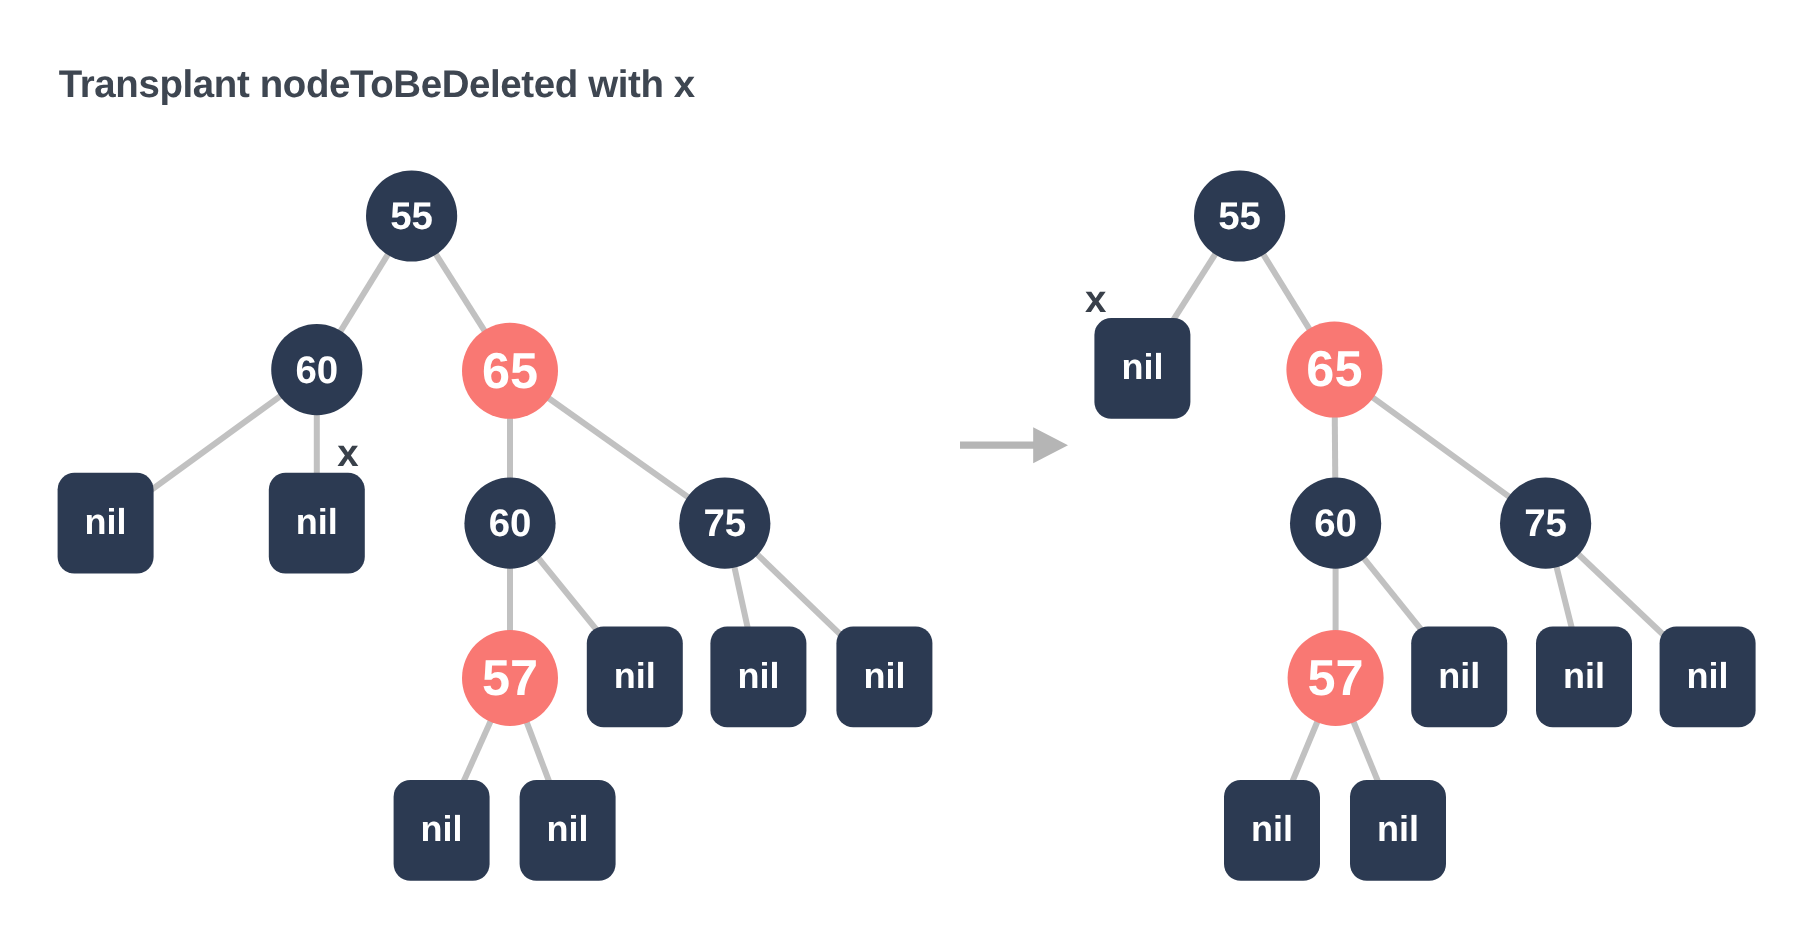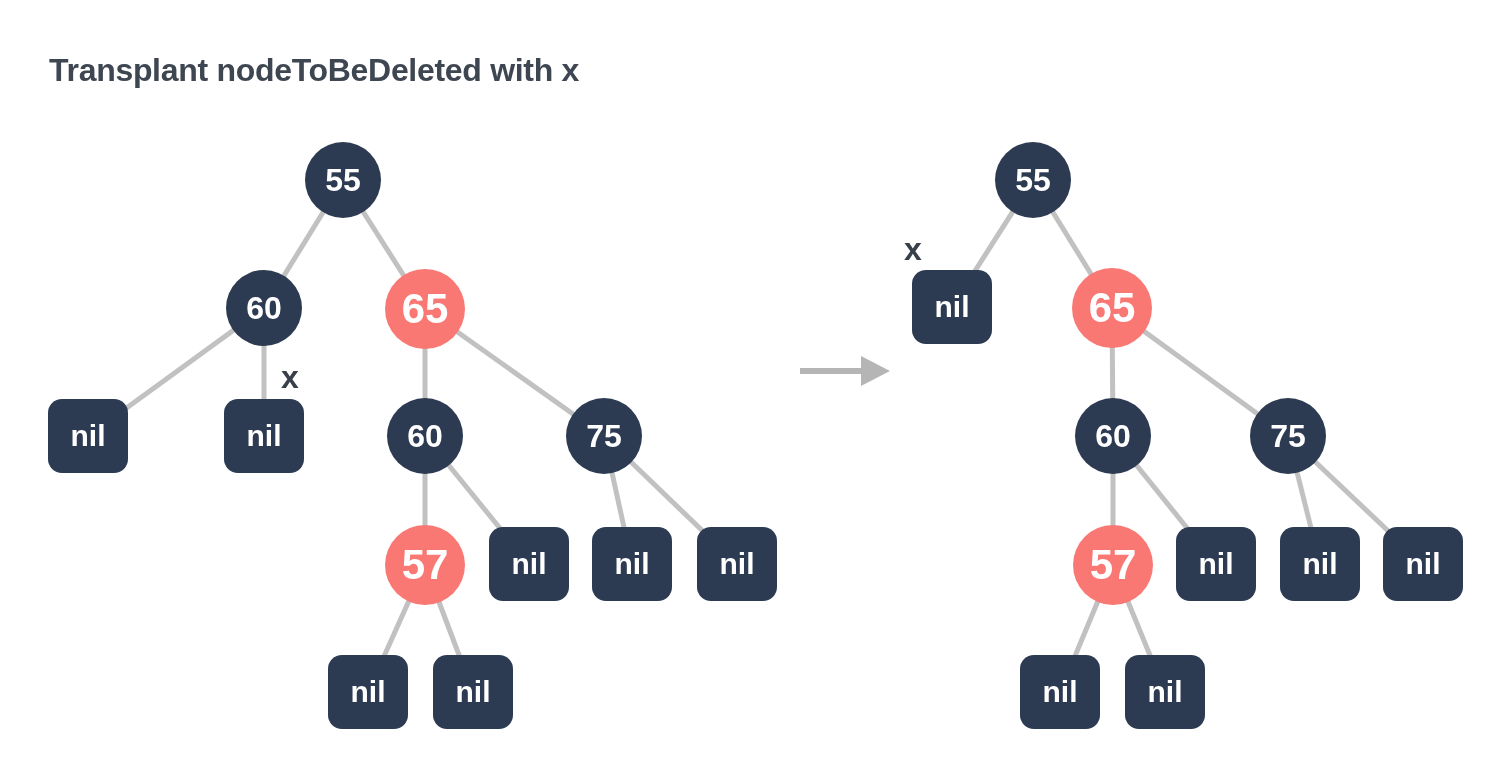--- a/index.html
+++ b/index.html
@@ -31,21 +31,21 @@
     display: flex;
     align-items: center;
     justify-content: center;
     font-weight: bold;
     transform: translate(-50%, -50%);
     box-sizing: border-box;
     line-height: 1;
   }
   .node.dark  { width: 76px; height: 76px; border-radius: 50%; font-size: 32px; }
   .node.red   { width: 80px; height: 80px; border-radius: 50%; font-size: 42px; align-items: center; }
-  .node.nil   { width: 80px; height: 74px; border-radius: 14px; font-size: 30px; }
+  .node.nil   { width: 80px; height: 84px; border-radius: 14px; font-size: 30px; }
   .xlabel {
     position: absolute;
     transform: translate(-50%, -50%);
     font-weight: bold;
     font-size: 32px;
     line-height: 1;
   }
 </style>
 </head>
 <body>

